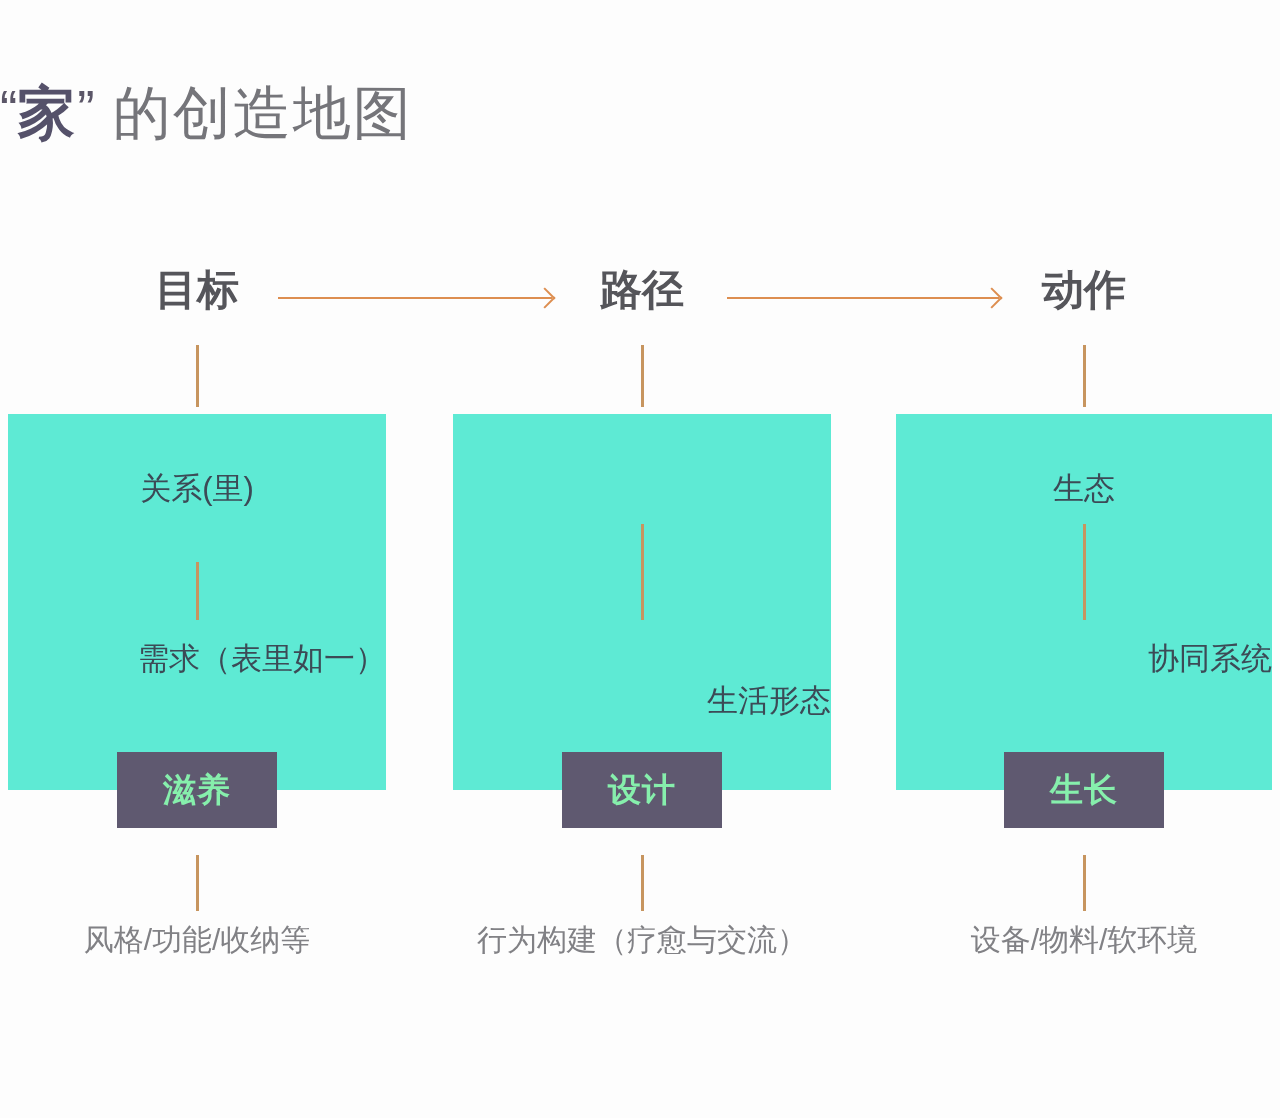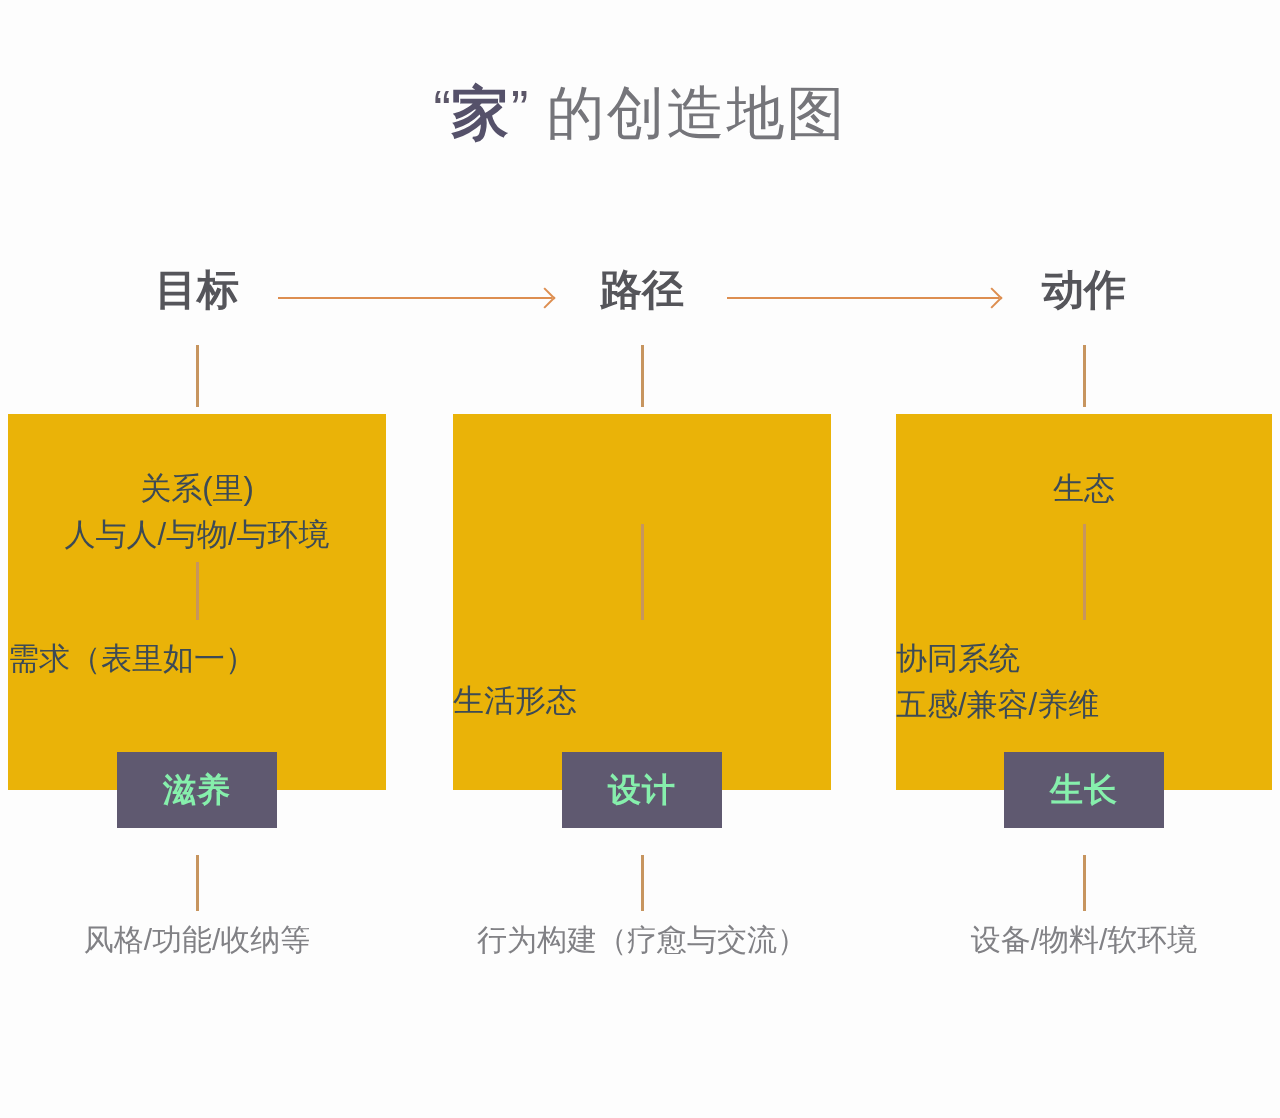--- a/index.html
+++ b/index.html
@@ -16,21 +16,21 @@
     overflow: hidden;
     position: relative;
   }
 
   
   .title-wrap {
     position: absolute;
     top: 74px;
     left: 0;
     width: 1280px;
-    text-align: center;
+    text-align: left;
   }
   .title {
     font-size: 58px;
     line-height: 70px;
     letter-spacing: 2px;
     color: #6f6f73;
     white-space: nowrap;
   }
   .title .quote {
     color: #5b5668;
@@ -119,21 +119,21 @@
   .col-1 .vline.top-conn,
   .col-2 .vline.top-conn { left: 50%; margin-left: -1px; }
 
   
   .panel {
     position: absolute;
     top: 159px;
     left: 0;
     width: 100%;
     height: 376px;
-    background: #eab308;
+    background: #5eead4;
   }
   .panel .panel-inner {
     position: relative;
     width: 100%;
     height: 100%;
   }
   .panel-top {
     position: absolute;
     top: 52px;
     left: 0;
@@ -141,21 +141,21 @@
     text-align: center;
     font-size: 31px;
     line-height: 46px;
     color: #3c4a56;
     white-space: nowrap;
   }
   .panel-mid {
     position: absolute;
     left: 0;
     width: 100%;
-    text-align: left;
+    text-align: right;
     font-size: 31px;
     line-height: 46px;
     color: #3c4a56;
     white-space: nowrap;
   }
   .panel .inner-line {
     position: absolute;
     left: 50%;
     margin-left: -1px;
     width: 3px;
@@ -225,21 +225,20 @@
     <span class="head"></span>
   </div>
 
   <div class="col col-0">
     <div class="vline top-conn"></div>
 
     <div class="panel">
       <div class="panel-inner">
         <div class="panel-top">
           <div>关系(里)</div>
-          <div>人与人/与物/与环境</div>
         </div>
         <div class="inner-line"></div>
         <div class="panel-mid">
           <div>需求（表里如一）</div>
         </div>
       </div>
     </div>
 
     <div class="badge">滋养</div>
     <div class="vline bottom-conn" style="left:50%;margin-left:-1px;"></div>
@@ -273,21 +272,20 @@
     <div class="vline top-conn"></div>
 
     <div class="panel">
       <div class="panel-inner">
         <div class="panel-top">
           <div>生态</div>
         </div>
         <div class="inner-line"></div>
         <div class="panel-mid">
           <div>协同系统</div>
-          <div>五感/兼容/养维</div>
         </div>
       </div>
     </div>
 
     <div class="badge">生长</div>
     <div class="vline bottom-conn" style="left:50%;margin-left:-1px;"></div>
 
     <div class="caption">
       <div>设备/物料/软环境</div>
     </div>

